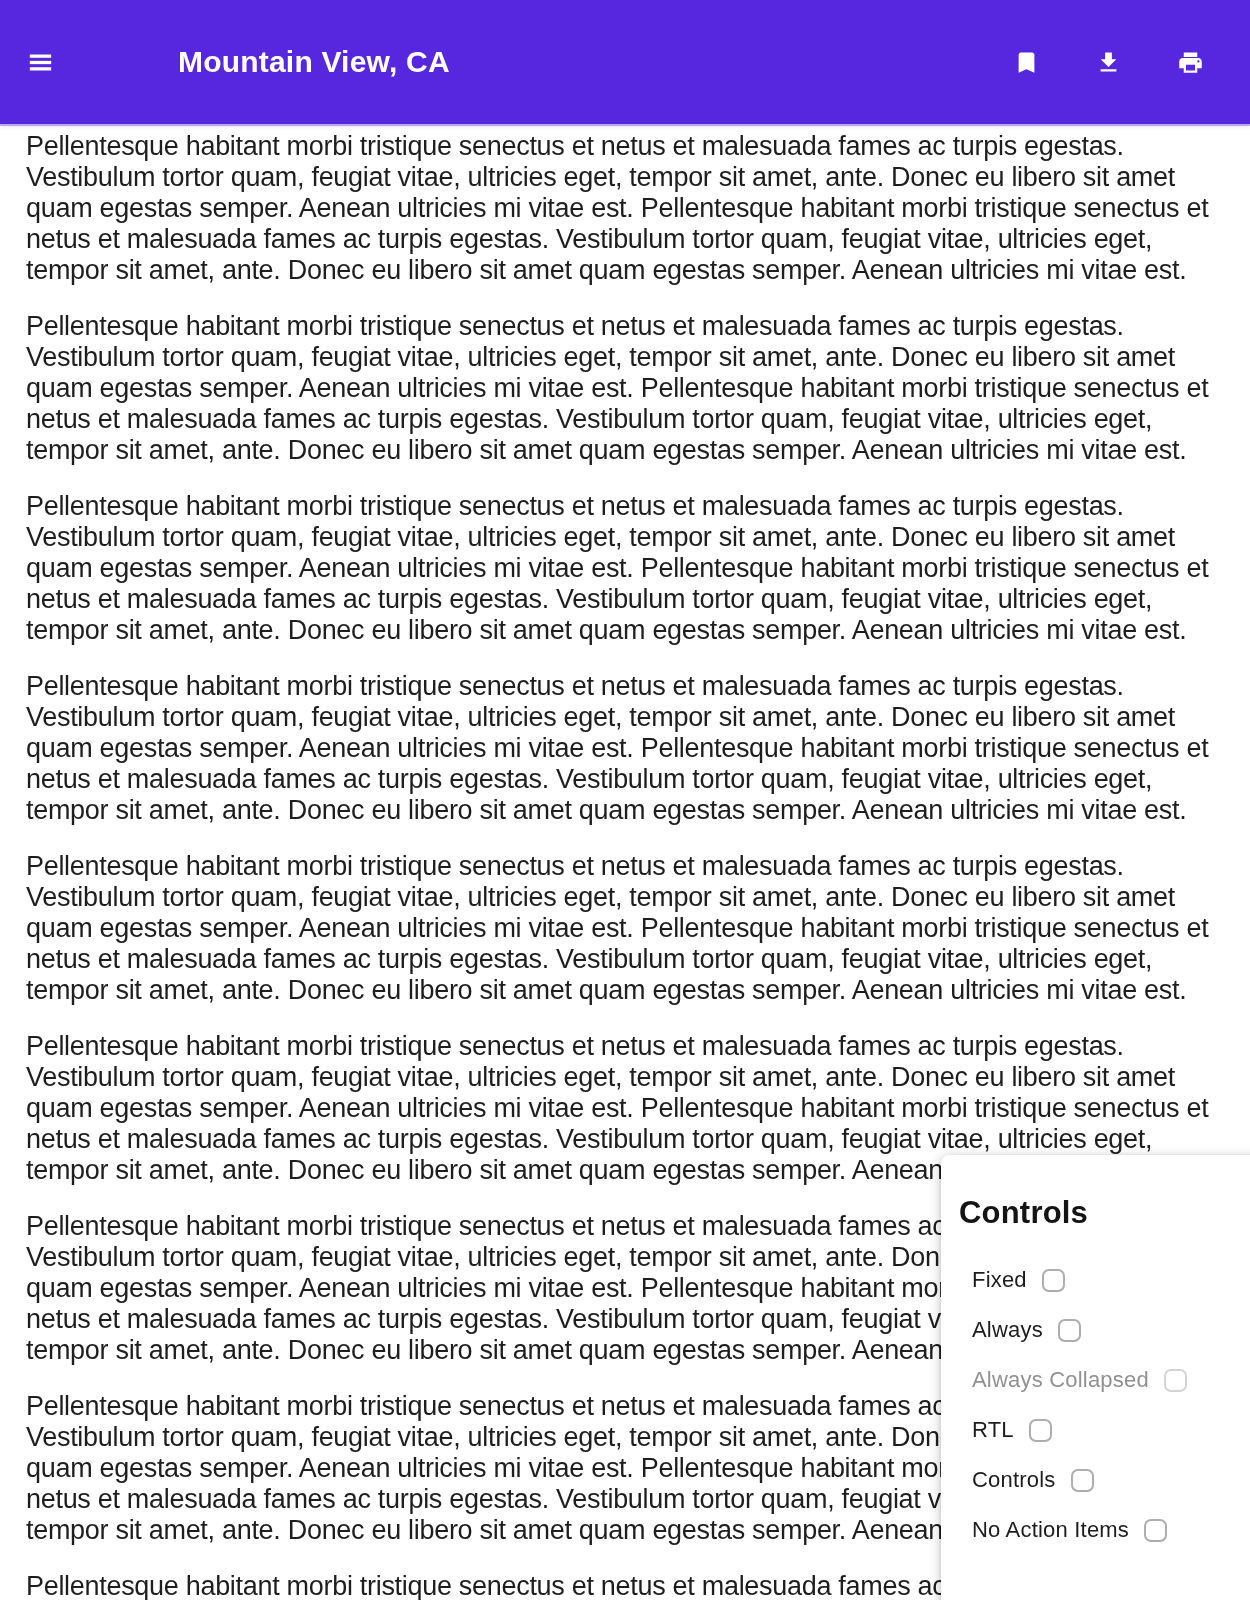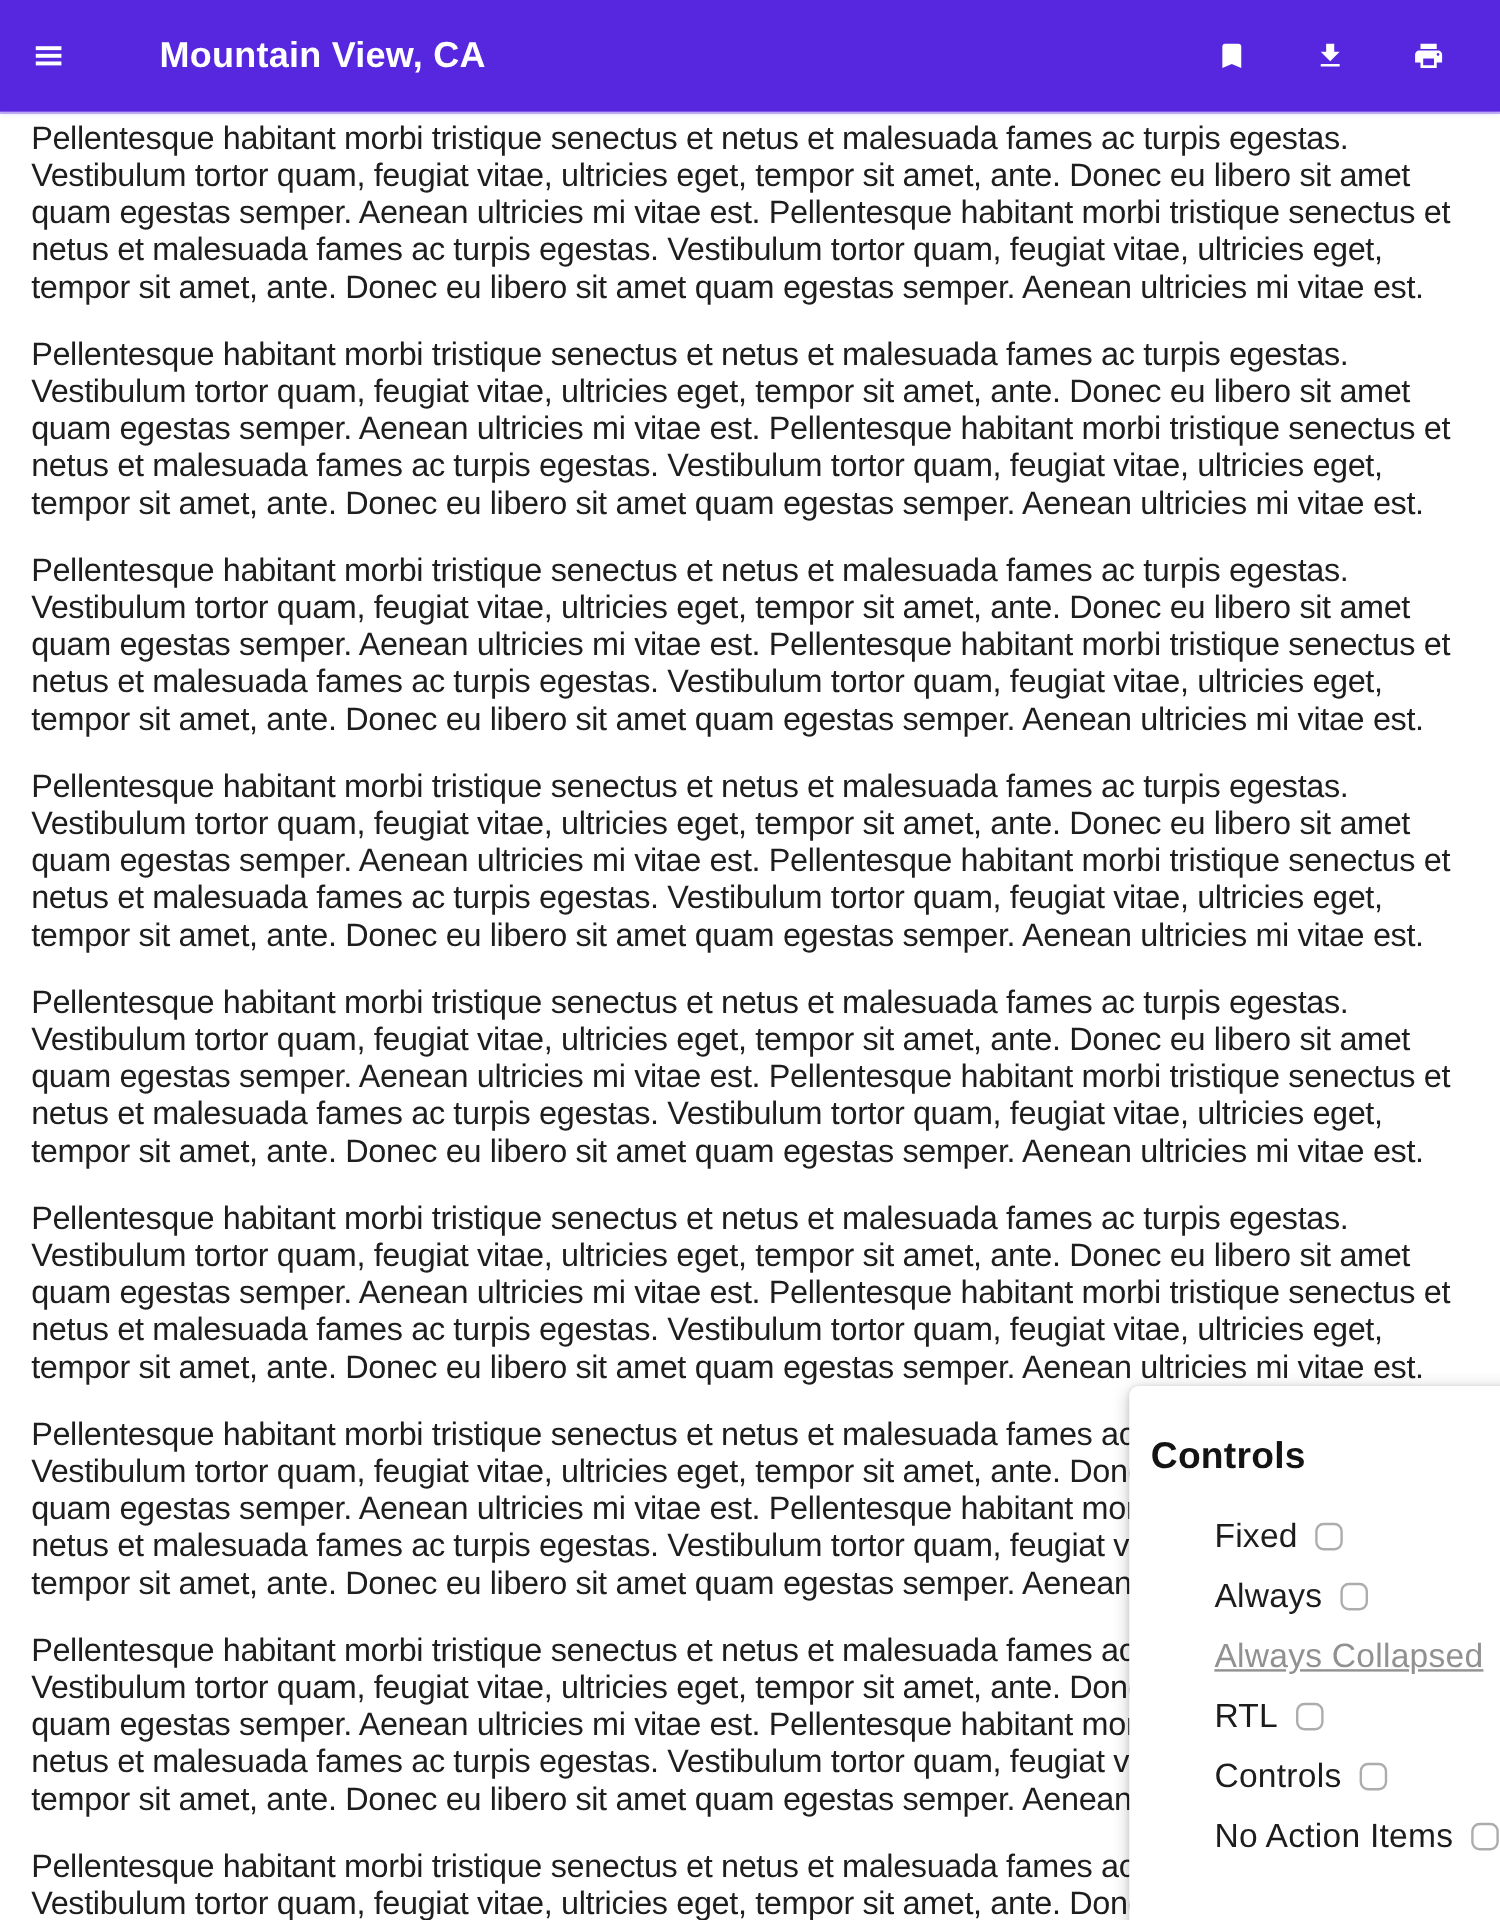--- a/index.html
+++ b/index.html
@@ -11,27 +11,28 @@
   }
   .screen {
     position: relative;
     width: 1250px; height: 1600px;
     background: #ffffff;
     overflow: hidden;
   }
   
   .appbar {
     position: relative;
-    height: 93px;
+    height: 124px;
     background: #5627df;
     display: flex;
     align-items: center;
     padding: 0 36px 0 16px;
     z-index: 5;
     box-shadow: 0 2px 0 rgba(86, 39, 223, 0.35), 0 3px 4px rgba(86, 39, 223, 0.12);
+    gap: 45px;
   }
   .icon-btn {
     width: 48px; height: 48px;
     background: none; border: none; padding: 0;
     display: flex; align-items: center; justify-content: center;
     cursor: pointer; flex: 0 0 auto;
   }
   .icon-btn svg { width: 27px; height: 27px; fill: #ffffff; display: block; }
   .appbar-title {
     margin: 0 0 0 69px;
@@ -74,36 +75,35 @@
     letter-spacing: 0.2px;
   }
   .ctl-rows { margin-top: 24px; }
   .ctl-row {
     display: flex;
     align-items: center;
     height: 50px;
     padding-left: 31px;
   }
   .ctl-label {
-    font-size: 28px;
+    font-size: 22px;
     color: #1d1d1d;
     letter-spacing: 0.2px;
     margin-right: 15px;
     white-space: nowrap;
-    margin-left: 40px;
   }
   .checkbox {
     width: 23px; height: 23px;
     border: 2.5px solid #adadad;
     border-radius: 7px;
     background: #ffffff;
     flex: 0 0 auto;
     cursor: pointer;
   }
-  .ctl-row.disabled .ctl-label { color: #919191; text-decoration: underline; }
+  .ctl-row.disabled .ctl-label { color: #919191; }
   .ctl-row.disabled .checkbox { border-color: #d4d4d4; cursor: default; }
 </style>
 </head>
 <body>
 
 <div class="screen">
 
   <header class="appbar">
     <button class="icon-btn">
       <svg viewBox="0 0 24 24">

